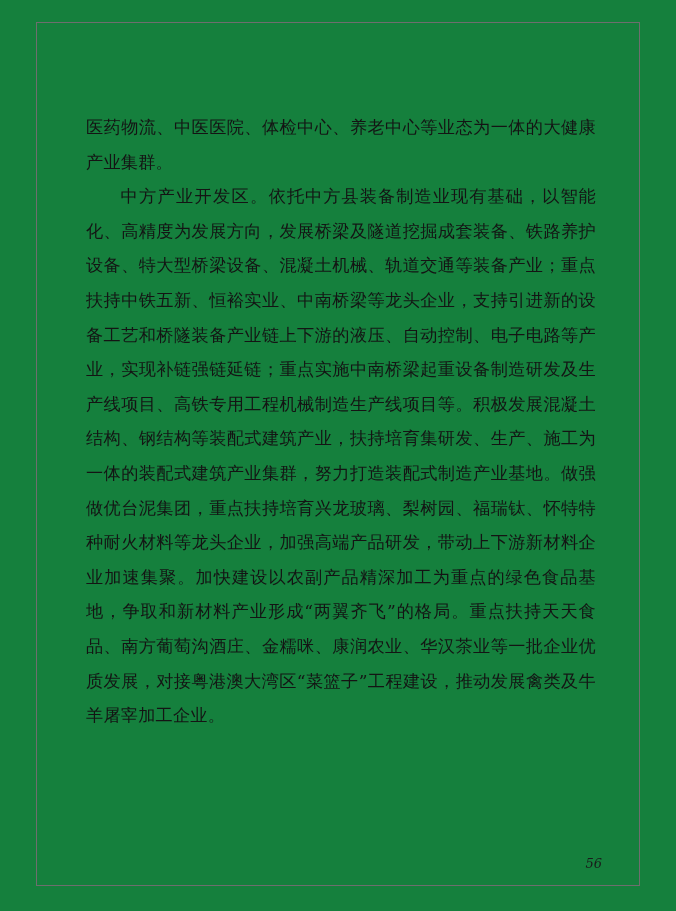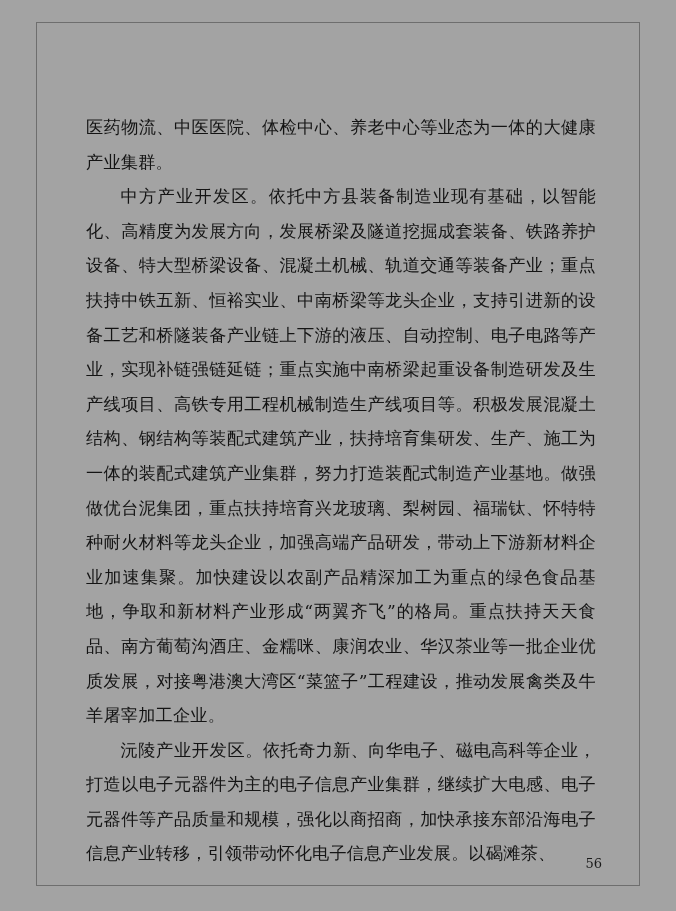--- a/index.html
+++ b/index.html
@@ -11,21 +11,21 @@
     width: 676px;
     height: 911px;
     font-family: "DejaVu Sans", sans-serif;
     color: #111111;
   }
   .page {
     position: relative;
     width: 676px;
     height: 911px;
     box-sizing: border-box;
-    background: #a3a3a3;
+    background: #15803d;
   }
   .page-border {
     position: absolute;
     left: 36px;
     top: 22px;
     width: 604px;
     height: 864px;
     border: 1px solid #6e6e6e;
     box-sizing: border-box;
     pointer-events: none;
@@ -54,38 +54,36 @@
     font-family: "DejaVu Sans", "Liberation Sans", sans-serif;
     letter-spacing: 0.5px;
   }
   .page-number {
     position: absolute;
     right: 74px;
     bottom: 40px;
     font-size: 13px;
     color: #1a1a1a;
     font-family: "DejaVu Serif", "Liberation Serif", serif;
+    font-style: italic;
   }
 </style>
 </head>
 <body>
 
 <div class="page">
   <div class="page-border"></div>
 
   <div class="content">
 
     <p class="para">
       <span>医药物流、中医医院、体检中心、养老中心等业态为一体的大健康产业集群。</span>
     </p>
 
     <p class="para indent">
       <span class="lead">中方产业开发区。</span><span>依托中方县装备制造业现有基础，以智能化、高精度为发展方向，发展桥梁及隧道挖掘成套装备、铁路养护设备、特大型桥梁设备、混凝土机械、轨道交通等装备产业；重点扶持中铁五新、恒裕实业、中南桥梁等龙头企业，支持引进新的设备工艺和桥隧装备产业链上下游的液压、自动控制、电子电路等产业，实现补链强链延链；重点实施中南桥梁起重设备制造研发及生产线项目、高铁专用工程机械制造生产线项目等。积极发展混凝土结构、钢结构等装配式建筑产业，扶持培育集研发、生产、施工为一体的装配式建筑产业集群，努力打造装配式制造产业基地。做强做优台泥集团，重点扶持培育兴龙玻璃、梨树园、福瑞钛、怀特特种耐火材料等龙头企业，加强高端产品研发，带动上下游新材料企业加速集聚。加快建设以农副产品精深加工为重点的绿色食品基地，争取和新材料产业形成“两翼齐飞”的格局。重点扶持天天食品、南方葡萄沟酒庄、金糯咪、康润农业、华汉茶业等一批企业优质发展，对接粤港澳大湾区“菜篮子”工程建设，推动发展禽类及牛羊屠宰加工企业。</span>
     </p>
 
-    <p class="para indent">
-      <span class="lead">沅陵产业开发区。</span><span>依托奇力新、向华电子、磁电高科等企业，打造以电子元器件为主的电子信息产业集群，继续扩大电感、电子元器件等产品质量和规模，强化以商招商，加快承接东部沿海电子信息产业转移，引领带动怀化电子信息产业发展。以碣滩茶、</span>
-    </p>
 
   </div>
 
   <div class="page-number">56</div>
 </div>
 
 </body></html>

